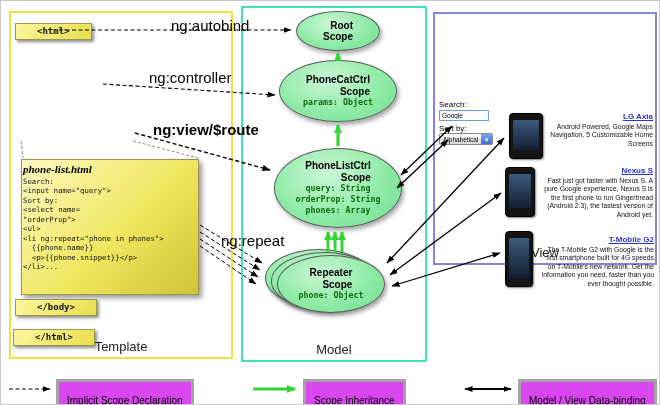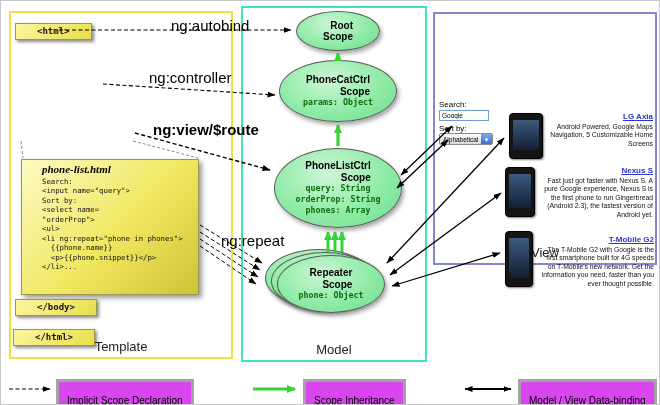--- a/index.html
+++ b/index.html
@@ -14,21 +14,21 @@
   .col-label { position: absolute; bottom: 3px; left: 0; width: 100%; text-align: center;
                font-size: 13px; color: #222; }
 
   
   .tag { position: absolute; background: linear-gradient(135deg, #fcf6a0, #e8de4b);
          border: 1px solid #99984d; box-shadow: 2px 2px 3px rgba(0,0,0,.45);
          font-family: "DejaVu Sans Mono", monospace; font-weight: bold; font-size: 9px;
          line-height: 1.2; padding: 2px 21px; white-space: pre-line; color: #111; }
   .codeblock { position: absolute; left: 20px; top: 158px; width: 178px; height: 136px;
                background: linear-gradient(135deg, #fdf9c2 0%, #f0e75e 55%, #cdc336 100%);
-               border: 1px solid #9a9550; box-shadow: 3px 3px 5px rgba(0,0,0,.4); padding: 3px 20px; }
+               border: 1px solid #9a9550; box-shadow: 3px 3px 5px rgba(0,0,0,.4); padding: 3px 1px; }
   .code-title { font-family: "Liberation Serif", serif; font-style: italic; font-weight: bold;
                 font-size: 11px; margin-bottom: 2px; }
   .code-body { font-family: "DejaVu Sans Mono", monospace; font-size: 7.3px; line-height: 1.3;
                white-space: pre; color: #111; }
 
   
   .ellipse { position: absolute; border-radius: 50%;
              background: radial-gradient(ellipse at 42% 32%, #cdf6d6 0%, #8feba7 55%, #6fdc8e 100%);
              border: 1px solid #5a5a5a; box-shadow: 2px 3px 4px rgba(0,0,0,.35);
              display: flex; flex-direction: column; align-items: center; justify-content: center;

